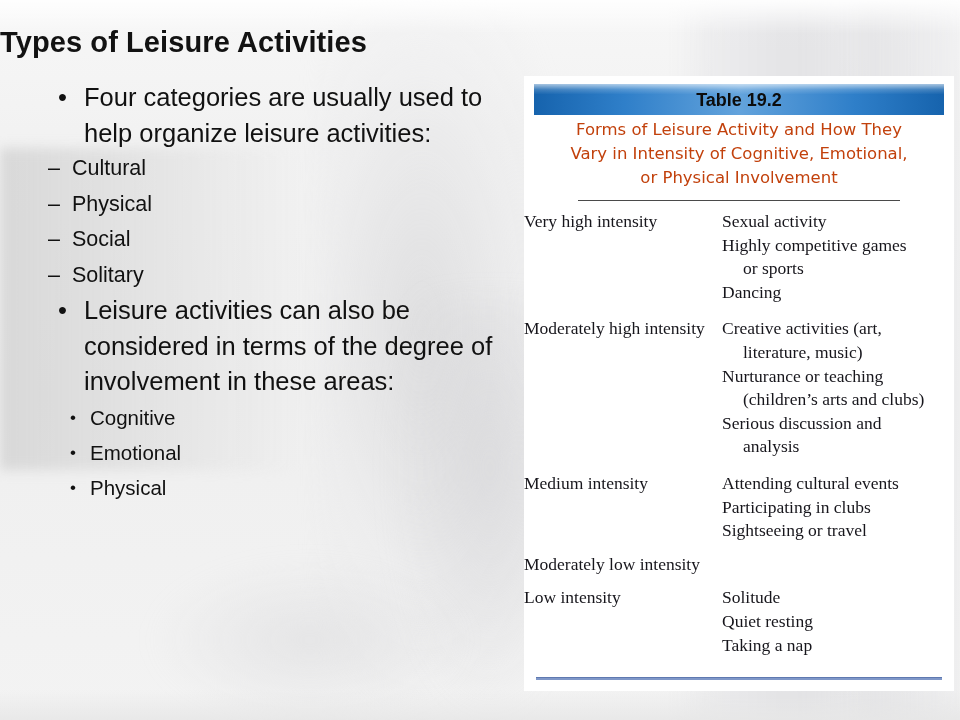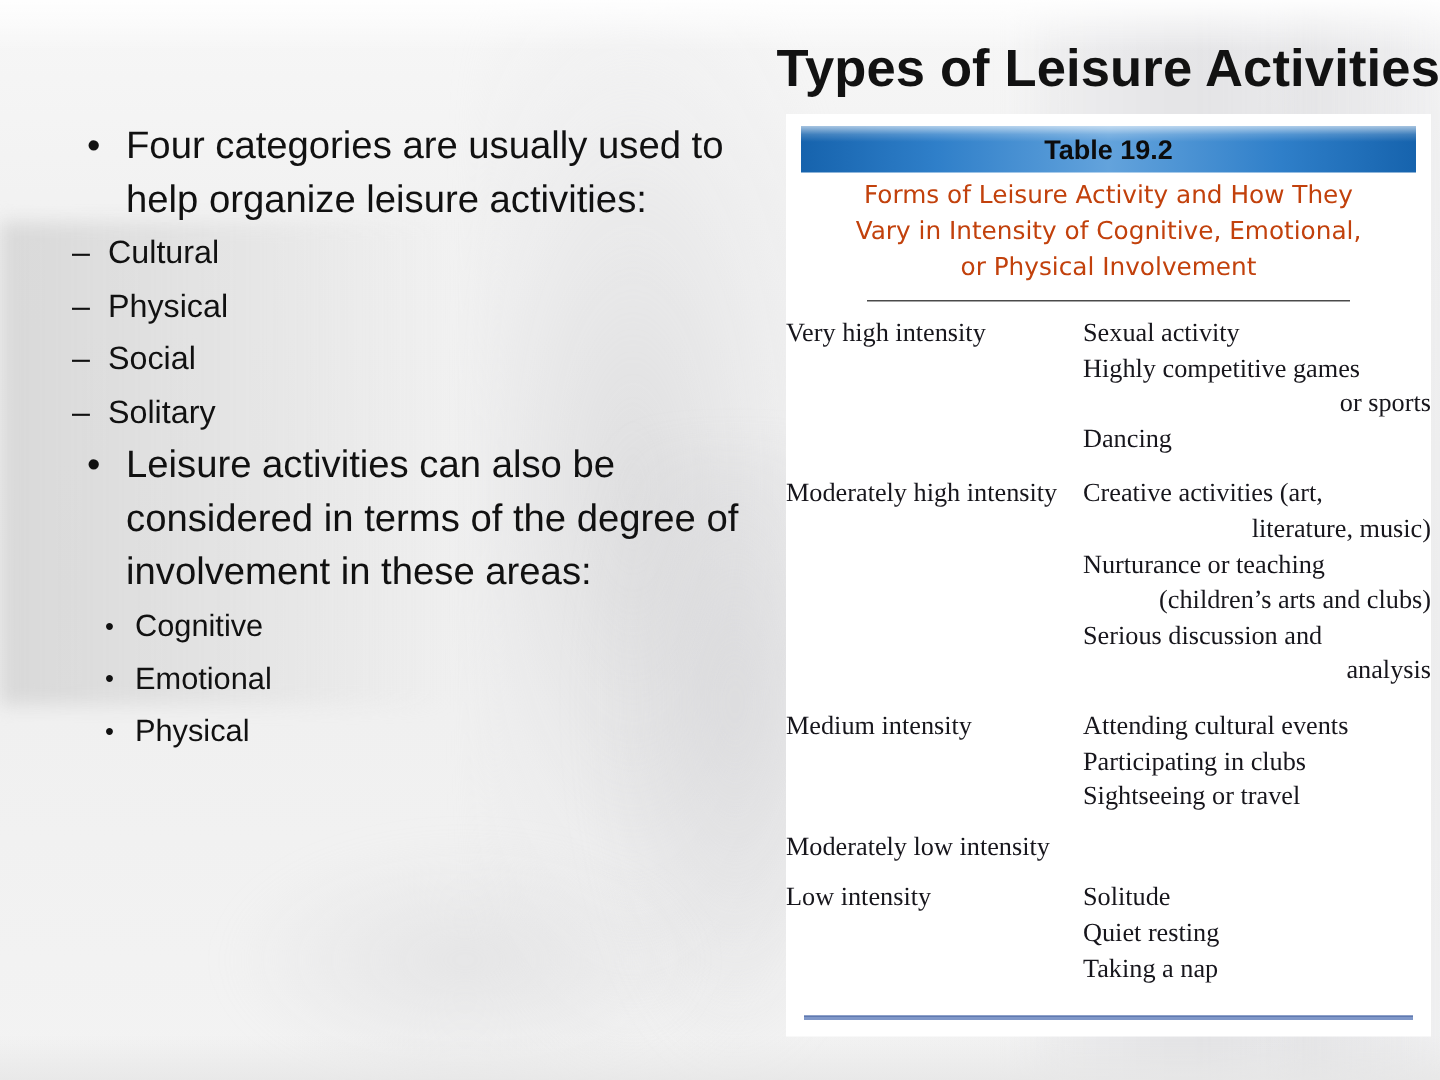--- a/index.html
+++ b/index.html
@@ -68,22 +68,22 @@
     left: 0; top: 690px; width: 960px; height: 30px;
     background: linear-gradient(180deg, rgba(236,236,236,0), rgba(228,228,228,.7));
   }
 
   
   #title {
     position: absolute;
     left: 0;
     top: 26px;
     width: 960px;
-    text-align: right;
-    font-size: 35px;
+    text-align: left;
+    font-size: 29px;
     font-weight: bold;
     color: #121212;
     letter-spacing: 0.1px;
     z-index: 6;
   }
 
   
   #body-col {
     position: absolute;
     left: 34px;
@@ -233,21 +233,21 @@
   .trow .tcat {
     width: 198px;
     flex: 0 0 198px;
     padding-left: 0;
     box-sizing: border-box;
   }
   .trow .titems {
     flex: 1 1 auto;
   }
   .titem { white-space: nowrap; }
-  .titem.cont { padding-left: 21px; text-align: right; }
+  .titem.cont { padding-left: 21px; }
 
   .row-gap-1 { height: 13px; }
   .row-gap-2 { height: 10px; }
 
   #bottom-rule {
     position: absolute;
     left: 12px;
     top: 601px;
     width: 406px;
     height: 3px;

